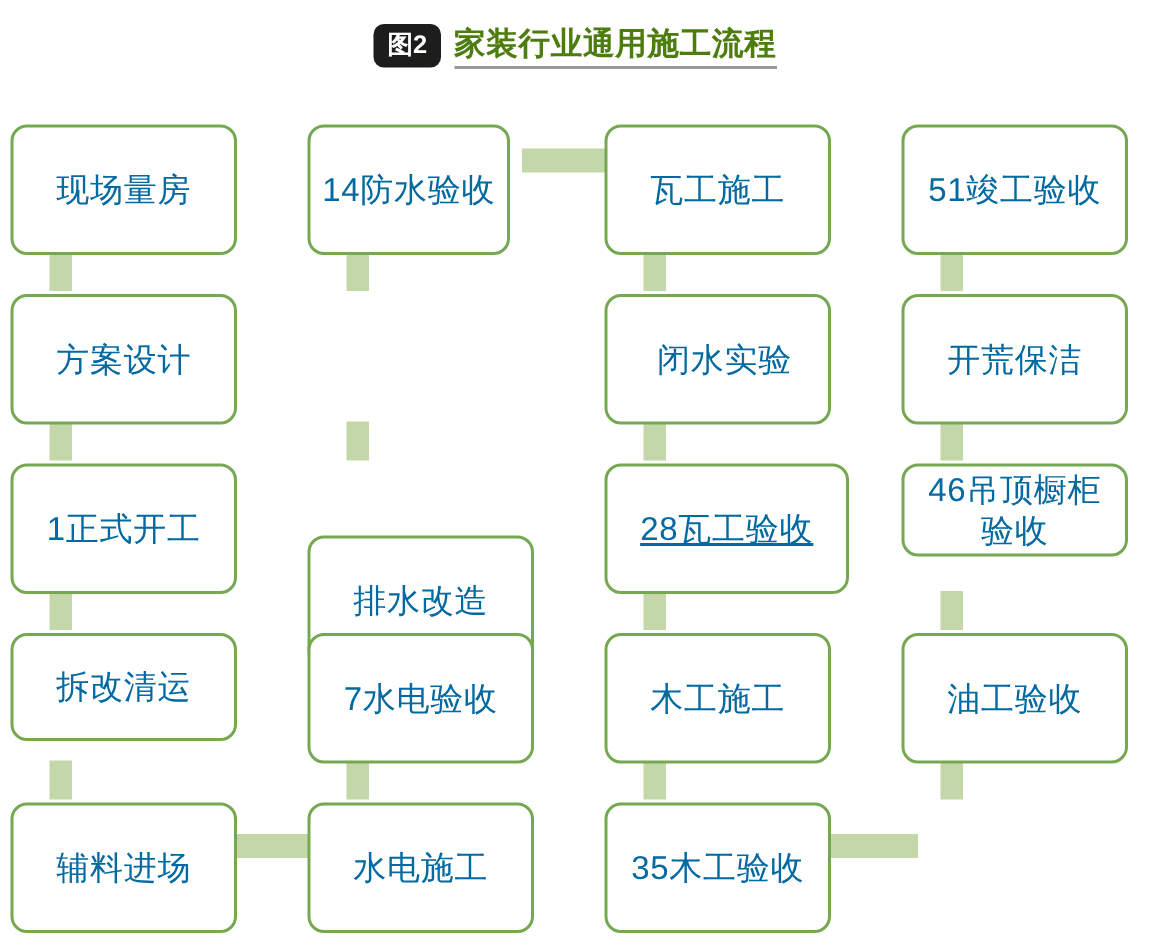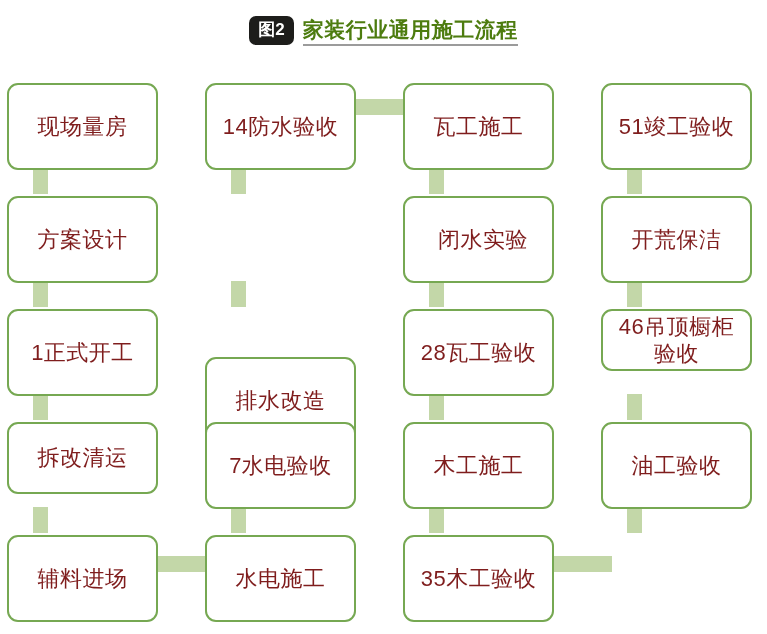--- a/index.html
+++ b/index.html
@@ -66,21 +66,21 @@
     position: absolute;
     box-sizing: border-box;
     background: #ffffff;
     border: 2px solid #76a852;
     border-radius: 11px;
     display: flex;
     align-items: center;
     justify-content: center;
     text-align: center;
     font-size: 22px;
-    color: #7f1d1d;
+    color: #0369a1;
     line-height: 1.25;
     letter-spacing: 0.5px;
     z-index: 2;
     padding: 0 6px;
   }
 
   .conn {
     position: absolute;
     background: #c3d7a8;
     z-index: 1;
@@ -121,28 +121,28 @@
   <div class="conn" style="left:150px; top:556px; width:66px; height:16px;"></div>
   <div class="conn" style="left:348px; top:99px; width:66px; height:16px;"></div>
   <div class="conn" style="left:546px; top:556px; width:66px; height:16px;"></div>
 
   <div class="node" style="left:7px; top:83px; width:151px; height:87px;">现场量房</div>
   <div class="node" style="left:7px; top:196px; width:151px; height:87px;">方案设计</div>
   <div class="node" style="left:7px; top:309px; width:151px; height:87px;">1正式开工</div>
   <div class="node" style="left:7px; top:422px; width:151px; height:72px;">拆改清运</div>
   <div class="node" style="left:7px; top:535px; width:151px; height:87px;">辅料进场</div>
 
-  <div class="node" style="left:205px; top:83px; width:151px; height:87px;">14防水验收</div>
+  <div class="node" style="left:205px; top:83px; width:135px; height:87px;">14防水验收</div>
   <div class="node" style="left:205px; top:309px; width:151px; height:87px;margin-top:48px;">排水改造</div>
   <div class="node" style="left:205px; top:422px; width:151px; height:87px;">7水电验收</div>
   <div class="node" style="left:205px; top:535px; width:151px; height:87px;">水电施工</div>
 
   <div class="node" style="left:403px; top:83px; width:151px; height:87px;">瓦工施工</div>
   <div class="node" style="left:403px; top:196px; width:151px; height:87px;padding-left:15px;">闭水实验</div>
-  <div class="node" style="left:403px; top:309px; width:151px; height:87px;">28瓦工验收</div>
+  <div class="node" style="left:403px; top:309px; width:163px; height:87px;text-decoration:underline;">28瓦工验收</div>
   <div class="node" style="left:403px; top:422px; width:151px; height:87px;">木工施工</div>
   <div class="node" style="left:403px; top:535px; width:151px; height:87px;">35木工验收</div>
 
   <div class="node" style="left:601px; top:83px; width:151px; height:87px;">51竣工验收</div>
   <div class="node" style="left:601px; top:196px; width:151px; height:87px;text-align:center;">开荒保洁</div>
   <div class="node" style="left:601px; top:309px; width:151px; height:62px;">46吊顶橱柜验收</div>
   <div class="node" style="left:601px; top:422px; width:151px; height:87px;">油工验收</div>
 
 </div>
 

